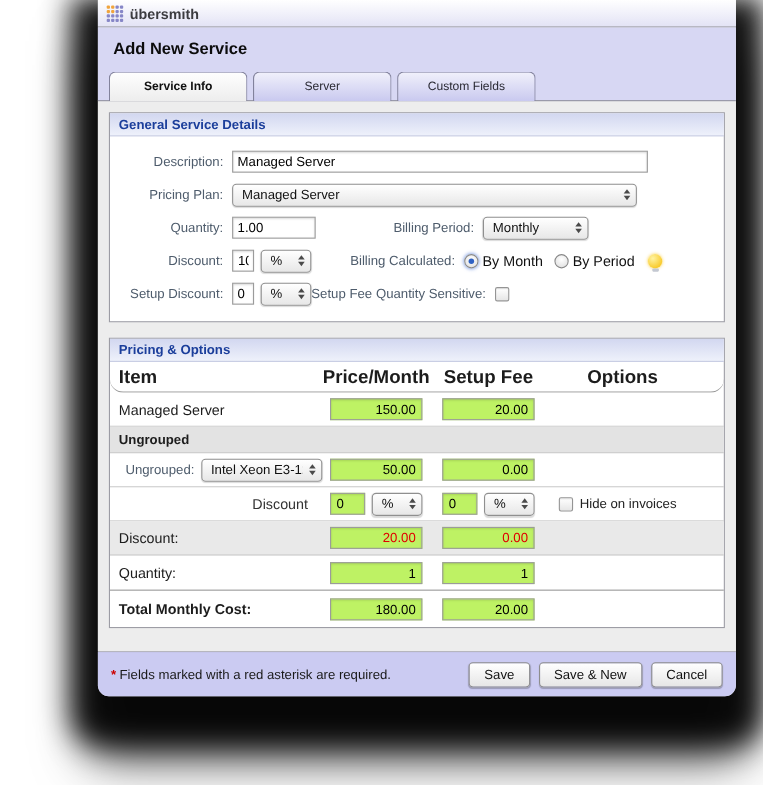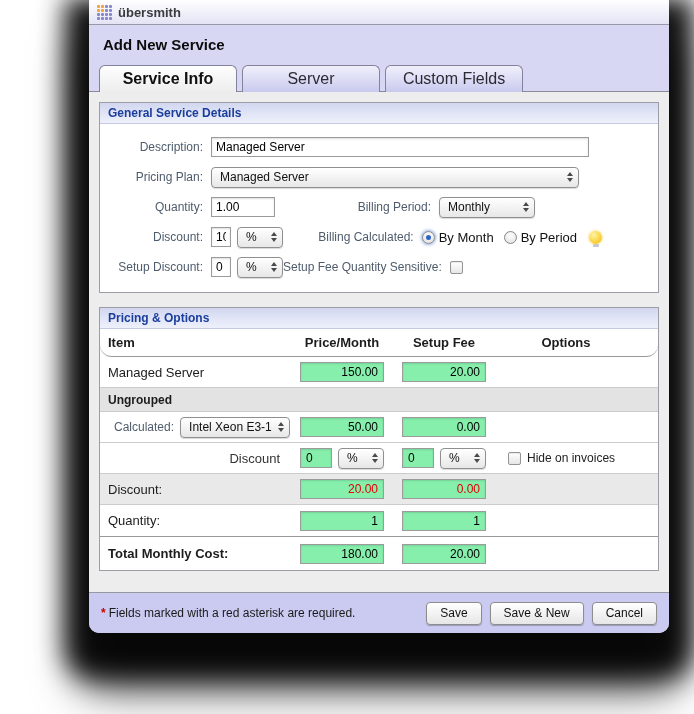--- a/index.html
+++ b/index.html
@@ -18,43 +18,43 @@
     border-bottom:1px solid #9898a6; }
   .logo { display:grid; grid-template-columns:repeat(4,3px); grid-auto-rows:3px; gap:1px; }
   .logo i { width:3px; height:3px; border-radius:1px; background:#8787c7; }
   .logo i.o { background:#f0a43c; }
   .brand-text { margin-left:6px; font-size:13px; font-weight:bold; color:#3b3b3f; }
 
   
   .titlebar { flex:0 0 66px; background:#d7d7f3; position:relative; }
   .titlebar h1 { font-size:15px; color:#0c0c0c; padding:11px 0 0 14px; }
   .tabs { position:absolute; left:10px; bottom:-1px; display:flex; gap:5px; z-index:2; }
-  .tab { width:138px; height:27px; line-height:26px; text-align:center; font-size:16px;
+  .tab { width:126px; height:27px; line-height:26px; text-align:center; font-size:11px;
     color:#2a2a33; border:1px solid #82829c; border-bottom:none; border-radius:6px 6px 0 0;
     background:linear-gradient(#f0f0fb, #c9c9ef); cursor:default; }
   .tab.active { background:linear-gradient(#fefefe 0%, #ededed 100%); font-weight:bold; color:#101010; }
 
   
   .content { flex:1; background:#ededed; border-top:1px solid #8a8a9a; padding:10px 10px 0; }
   .panel { background:#ffffff; border:1px solid #9d9da5; margin-bottom:14px; }
   .panel-head { height:21px; line-height:21px; padding-left:8px; font-size:12px; font-weight:bold;
     color:#1b3e9b; background:linear-gradient(#d2d7f0, #eef1fb); border-bottom:1px solid #c4c9e2; }
   .panel-body { padding:8px 0 10px; }
 
   .frow { display:flex; align-items:center; height:30px; padding:0 10px 0 8px; font-size:12px; }
   .flabel { width:95px; text-align:right; margin-right:8px; color:#4e5c6c; flex:0 0 95px; }
   .rlabel { flex:1; text-align:right; margin-right:8px; color:#4e5c6c; white-space:nowrap; }
   .tail-period { flex:0 0 113px; } .tail-radio { flex:0 0 46px; } .tail-check { flex:0 0 186px; }
 
   input.txt { height:20px; border:1px solid #9b9b9b; font-size:12px; padding:1px 4px;
     font-family:"Liberation Sans", sans-serif; background:#fff;
     box-shadow:inset 0 1px 2px rgba(0,0,0,0.14); }
-  .w-desc { width:378px; } .w-qty { width:64px; } .w-small { width:20px; }
+  .w-desc { width:378px; } .w-qty { width:76px; } .w-small { width:20px; }
   input.num { width:84px; height:20px; border:1px solid #9b9b9b; font-size:12px; padding:1px 5px;
-    text-align:right; font-family:"Liberation Sans", sans-serif; background:#86efac;
+    text-align:right; font-family:"Liberation Sans", sans-serif; background:#bef264;
     box-shadow:inset 0 1px 2px rgba(0,0,0,0.12); }
   input.num.w-sub { width:32px; text-align:left; }
   input.num.red { color:#e00000; }
 
   .sel { display:inline-flex; align-items:center; justify-content:space-between; height:21px;
     border:1px solid #8f8f8f; border-radius:4px; padding:0 5px 0 8px; font-size:12px; color:#111;
     background:linear-gradient(#ffffff, #e7e7e7); box-shadow:0 1px 1px rgba(0,0,0,0.15); }
   .sel .val { overflow:hidden; white-space:nowrap; text-overflow:clip; }
   .w-plan { width:368px; } .w-period { width:96px; } .w-pct { width:46px; flex:0 0 46px; }
   .w-proc { width:110px; } .ml6 { margin-left:6px; }
@@ -75,21 +75,21 @@
     box-shadow:0 0 3px rgba(250,200,40,0.9); }
   .bulb::after { content:''; position:absolute; left:3.5px; bottom:-3px; width:6px; height:3px;
     background:#c3c8d2; border-radius:1px; }
 
   
   .ptable { font-size:13px; color:#1c1c1c; }
   .prow { display:grid; grid-template-columns:190px 104px 100px 130px 1fr;
     align-items:center; border-bottom:1px solid #cccccc; min-height:31px; }
   .prow .c1 { padding-left:8px; } .prow .c2, .prow .c3 { text-align:center; }
   .prow .c4 { display:flex; align-items:center; justify-content:flex-start; padding-left:14px;text-align:center; }
-  .prow.hdr { font-weight:bold; border-bottom:1px solid #999999; min-height:28px; font-size:13px;border-radius:12px; }
+  .prow.hdr { font-weight:bold; border-bottom:1px solid #999999; min-height:28px; font-size:17px;border-radius:12px; }
   .prow.group { background:#e3e3e3; min-height:24px; font-weight:bold; font-size:12px; }
   .prow.gray { background:#e9e9e9; }
   .prow.total { border-top:1px solid #999999; border-bottom:none; font-weight:bold; min-height:34px; }
   .prow.qty { border-bottom:none; }
   .prow .c1.sub { text-align:right; padding-right:10px; color:#333; }
   .prow .c1.proc { display:flex; align-items:center; padding-left:14px; color:#4e5c6c; font-size:12px; }
   .prow .c1.proc .plbl { margin-right:6px; }
   .cell-pair { display:flex; align-items:center; justify-content:center; gap:6px; }
   .hide-lbl { font-size:12px; color:#222; margin-left:6px; }
 
@@ -230,21 +230,21 @@
         <div class="prow group">
           <div class="c1">Ungrouped</div>
           <div class="c2"></div>
               <div class="c3"></div>
               <div class="c4"></div>
               <div></div>
         </div>
 
         <div class="prow">
           <div class="c1 proc">
-            <span class="plbl">Calculated:</span>
+            <span class="plbl">Ungrouped:</span>
             <div class="sel w-proc">
               <span class="val">Intel Xeon E3-126</span>
               <span class="stp">
                     <b class="up"></b>
                     <b class="dn"></b>
                   </span>
             </div>
           </div>
           <div class="c2"><input class="num" value="50.00" style=""></div>
           <div class="c3"><input class="num" value="0.00" style=""></div>

